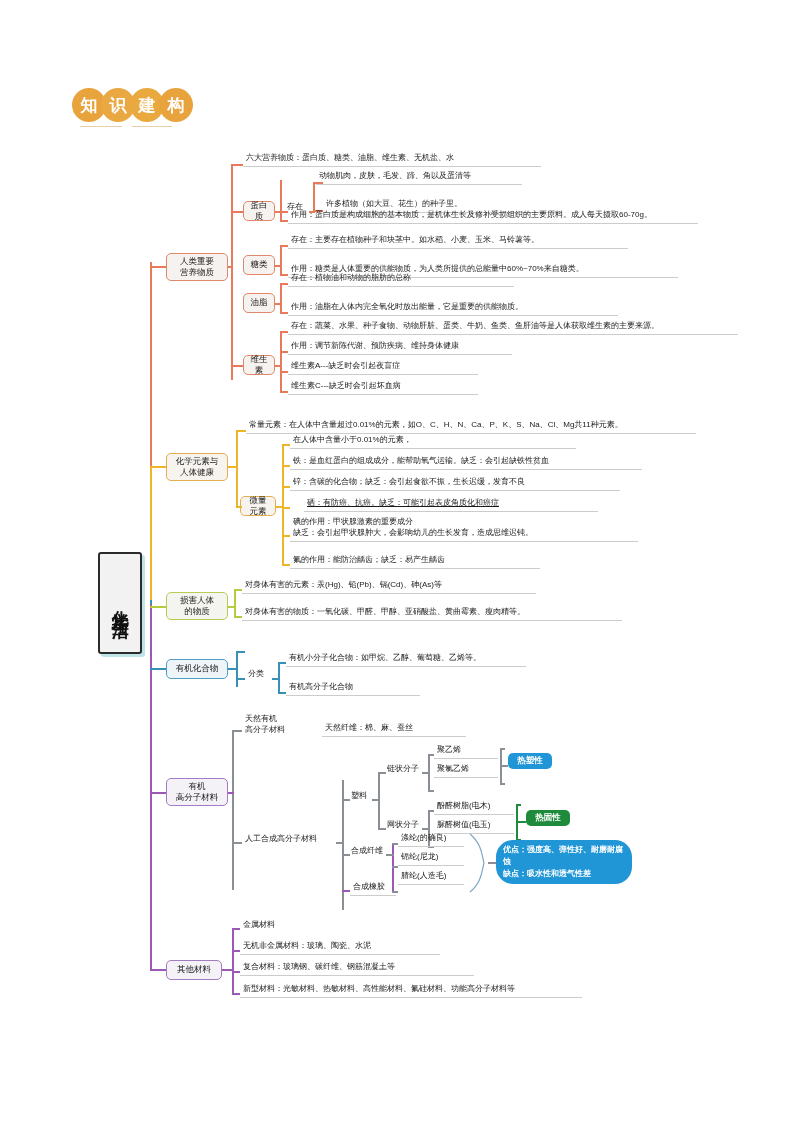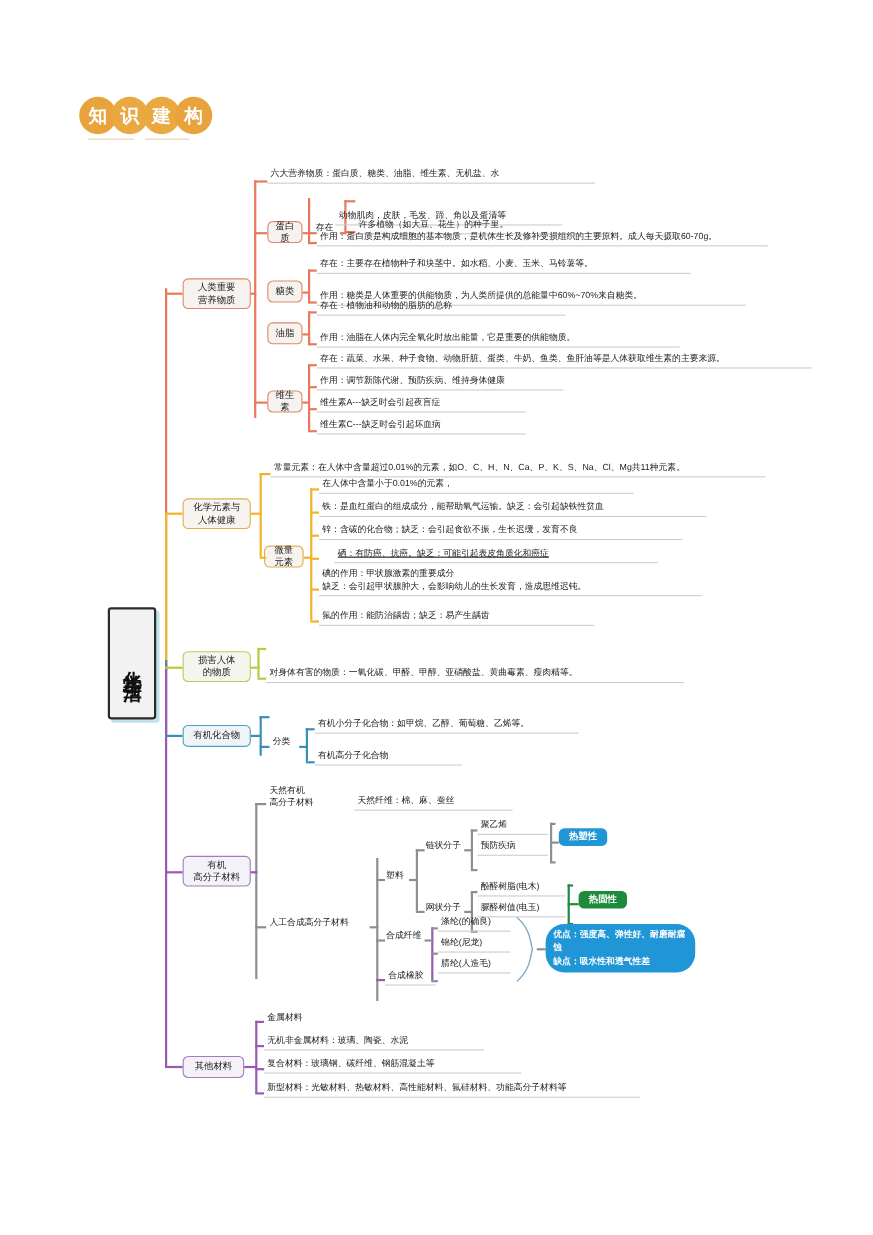--- a/index.html
+++ b/index.html
@@ -146,21 +146,21 @@
   <div class="ln h o" style="left:231px; top:211px; width:12px;"></div>
   <div class="ln v o" style="left:280px; top:180px; height:40px;"></div>
   <div class="ln h o" style="left:275px; top:211px; width:6px;"></div>
 
   <div class="leaf" style="left:284px; top:201px; width:26px;">存在</div>
   <div class="ln h o" style="left:280px; top:211px; width:8px;"></div>
   <div class="ln v o" style="left:313px; top:182px; height:28px;"></div>
   <div class="ln h o" style="left:309px; top:211px; width:6px;"></div>
 
   <div class="ln h o" style="left:313px; top:182px; width:10px;"></div>
-  <div class="leaf ul u-orange" style="left:305px; top:170px; width:206px;margin-top:20px;">动物肌肉，皮肤，毛发、蹄、角以及蛋清等</div>
+  <div class="leaf ul u-orange" style="left:316px; top:170px; width:206px;">动物肌肉，皮肤，毛发、蹄、角以及蛋清等</div>
 
   <div class="ln h o" style="left:313px; top:210px; width:10px;"></div>
   <div class="leaf ul u-orange" style="left:323px; top:198px; width:240px;">许多植物（如大豆、花生）的种子里。</div>
 
   <div class="ln h o" style="left:280px; top:220px; width:8px;"></div>
   <div class="leaf ul u-orange" style="left:288px; top:209px; width:410px;">作用：蛋白质是构成细胞的基本物质，是机体生长及修补受损组织的主要原料。成人每天摄取60-70g。</div>
 
   <div class="node c-orange" style="left:243px; top:255px; width:32px; height:20px;">
     <span>糖类</span>
   </div>
@@ -238,20 +238,21 @@
   <div class="node c-green" style="left:166px; top:592px; width:62px; height:28px;">
     <span>损害人体
 的物质</span>
   </div>
   <div class="ln h y" style="left:150px; top:606px; width:16px;"></div>
 
   <div class="ln v y" style="left:234px; top:589px; height:27px;"></div>
   <div class="ln h y" style="left:228px; top:606px; width:8px;"></div>
 
   <div class="ln h y" style="left:234px; top:589px; width:8px;"></div>
+  <div class="leaf ul u-green" style="left:242px; top:579px; width:294px;">对身体有害的元素：汞(Hg)、铅(Pb)、镉(Cd)、砷(As)等</div>
 
   <div class="ln h y" style="left:234px; top:616px; width:8px;"></div>
   <div class="leaf ul u-green" style="left:242px; top:606px; width:380px;">对身体有害的物质：一氧化碳、甲醛、甲醇、亚硝酸盐、黄曲霉素、瘦肉精等。</div>
 
   <div class="node c-blue" style="left:166px; top:659px; width:62px; height:20px;">
     <span>有机化合物</span>
   </div>
   <div class="ln h b" style="left:150px; top:668px; width:16px;"></div>
 
   <div class="ln v b" style="left:236px; top:651px; height:36px;"></div>
@@ -296,21 +297,21 @@
   <div class="ln h k" style="left:372px; top:799px; width:8px;"></div>
 
   <div class="leaf" style="left:384px; top:763px; width:40px;">链状分子</div>
   <div class="ln h k" style="left:378px; top:772px; width:8px;"></div>
   <div class="ln v k" style="left:428px; top:754px; height:36px;"></div>
   <div class="ln h k" style="left:422px; top:772px; width:8px;"></div>
 
   <div class="ln h k" style="left:428px; top:754px; width:6px;"></div>
   <div class="leaf ul u-grey" style="left:434px; top:744px; width:64px;">聚乙烯</div>
   <div class="ln h k" style="left:428px; top:790px; width:6px;"></div>
-  <div class="leaf ul u-grey" style="left:434px; top:763px; width:64px;">预防疾病</div>
+  <div class="leaf ul u-grey" style="left:434px; top:763px; width:64px;">聚氯乙烯</div>
 
   <div class="ln v k" style="left:500px; top:748px; height:36px;"></div>
   <div class="ln h k" style="left:500px; top:748px; width:5px;"></div>
   <div class="ln h k" style="left:500px; top:783px; width:5px;"></div>
   <div class="ln h k" style="left:500px; top:765px; width:8px;"></div>
   <div class="pill pill-blue" style="left:508px; top:753px; width:44px; height:16px;">
     <span>热塑性</span>
   </div>
 
   <div class="leaf" style="left:384px; top:819px; width:40px;">网状分子</div>

